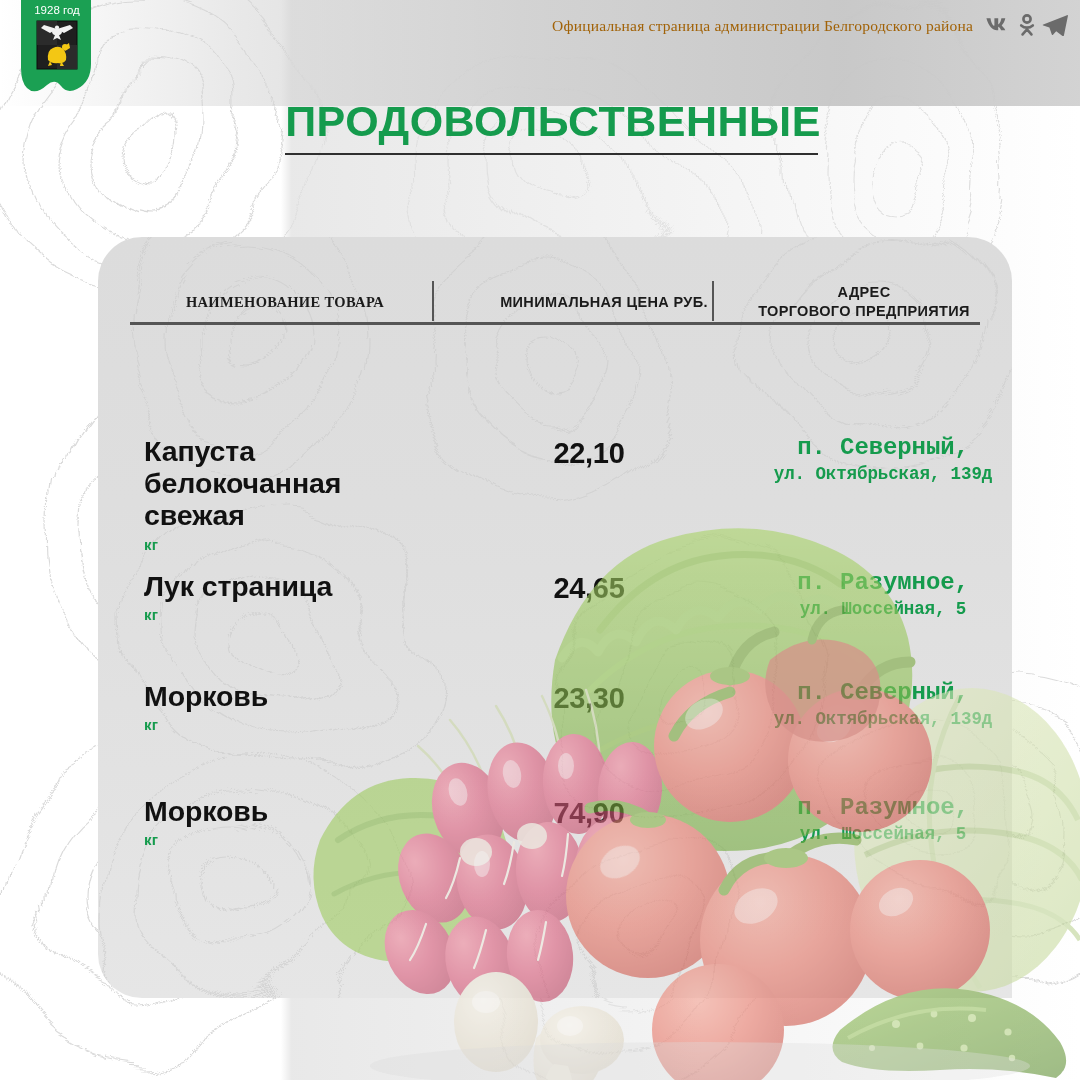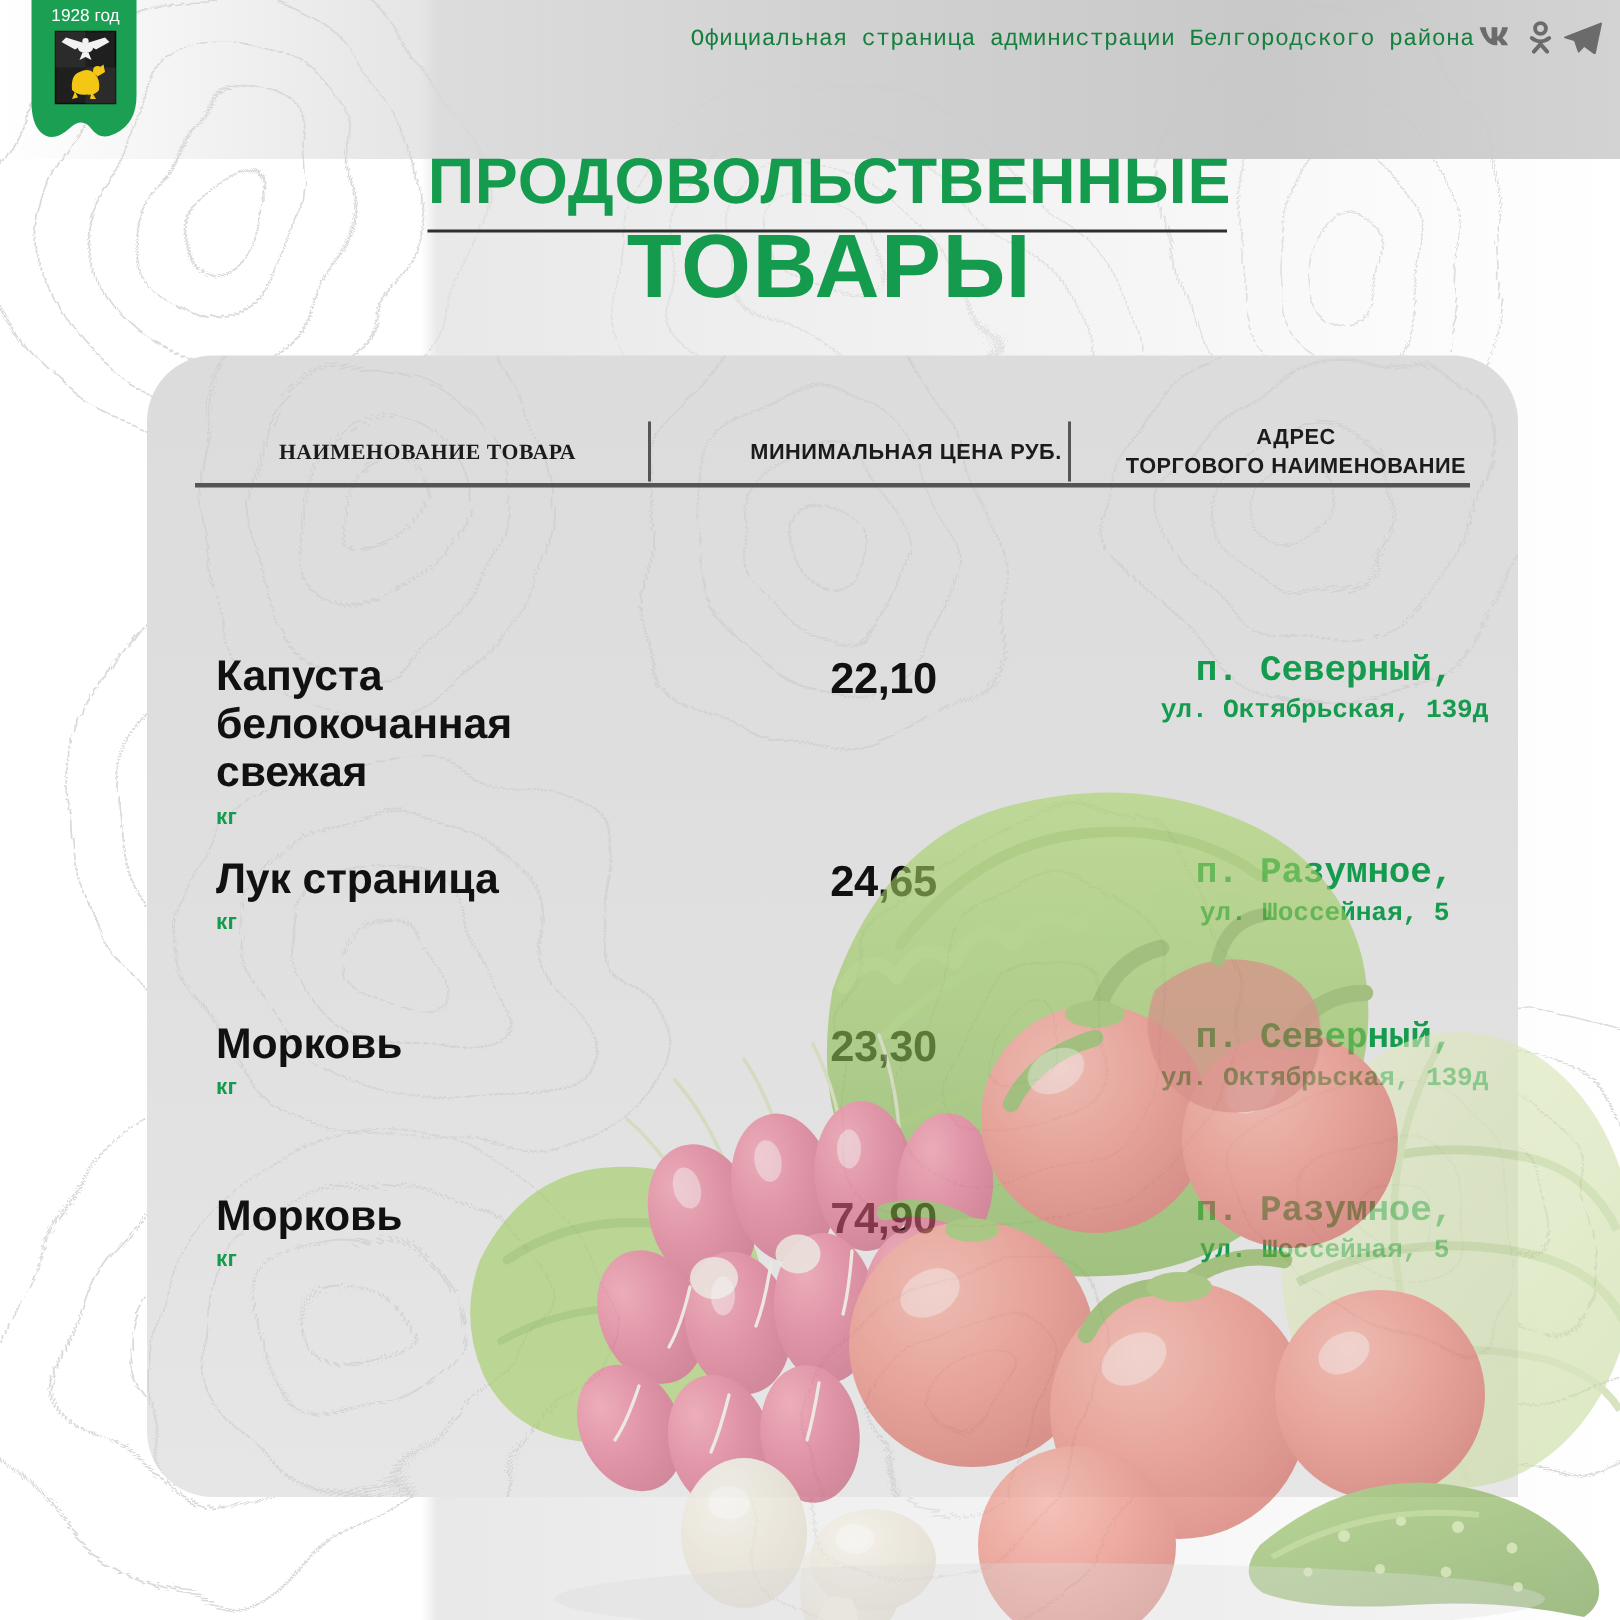--- a/index.html
+++ b/index.html
@@ -55,27 +55,27 @@
   
   .logo {
     position:absolute; left:17px; top:-10px;
     width:80px; height:108px;
     z-index:12;
   }
   .logo svg { display:block; width:80px; height:108px; }
 
   
   .header-text {
-    position:absolute; right:97px; top:17px;
+    position:absolute; right:107px; top:17px;
     z-index:12;
     font-size:15.5px;
     letter-spacing:.2px;
-    color:#15803d;
+    color:#a16207;
     white-space:nowrap;
-    font-family:Liberation Mono, monospace;
+    font-family:Liberation Serif, serif;
   }
   .socials {
     position:absolute; right:12px; top:14px;
     z-index:12;
     display:flex; align-items:center; gap:7px;
   }
   .socials span { display:inline-flex; }
   .socials svg { display:block; }
 
   
@@ -347,23 +347,20 @@
       <svg width="26" height="22" viewBox="0 0 26 22" aria-hidden="true">
         <path d="M25 1.2 1.3 10.4c-.8.3-.8.9 0 1.1l6.1 1.9 2.4 7c.3.8.7.9 1.2.3l3.2-3.4 6.3 4.7
                  c.7.5 1.2.2 1.4-.6L25.9 2.1c.2-.9-.3-1.3-1-1Z" fill="#6b6b6b"></path>
       </svg>
     </span>
   </div>
 
   <div class="title-block">
     <div class="title-rule"></div>
     <div class="title-line1">ПРОДОВОЛЬСТВЕННЫЕ</div>
-    <div class="t2-wrap">
-      <div class="title-line2">ТОВАРЫ</div>
-    </div>
   </div>
 
   <div class="card">
 
     <svg class="card-topo" viewBox="0 0 914 761" preserveAspectRatio="none" aria-hidden="true">
       <defs>
         <filter id="cwarp">
           <feTurbulence type="fractalNoise" baseFrequency="0.0026 0.0034" numOctaves="4" seed="9" result="ct"></feTurbulence>
           <feDisplacementMap in="SourceGraphic" in2="ct" scale="165" xChannelSelector="R" yChannelSelector="G"></feDisplacementMap>
         </filter>
@@ -404,21 +401,21 @@
 
     <div class="table">
 
       <div class="thead">
         <div class="th th-name">НАИМЕНОВАНИЕ ТОВАРА</div>
         <div class="vdiv vdiv-1"></div>
         <div class="th th-price">МИНИМАЛЬНАЯ ЦЕНА РУБ.</div>
         <div class="vdiv vdiv-2"></div>
         <div class="th th-addr">
           <span>АДРЕС</span><br>
-          <span>ТОРГОВОГО НАИМЕНОВАНИЕ</span>
+          <span>ТОРГОВОГО ПРЕДПРИЯТИЯ</span>
         </div>
       </div>
 
       <div class="hrule"></div>
 
       <div class="row r1">
         <div class="cell-name">
           <span>Капуста белокочанная свежая</span>
           <span class="unit">кг</span>
         </div>

